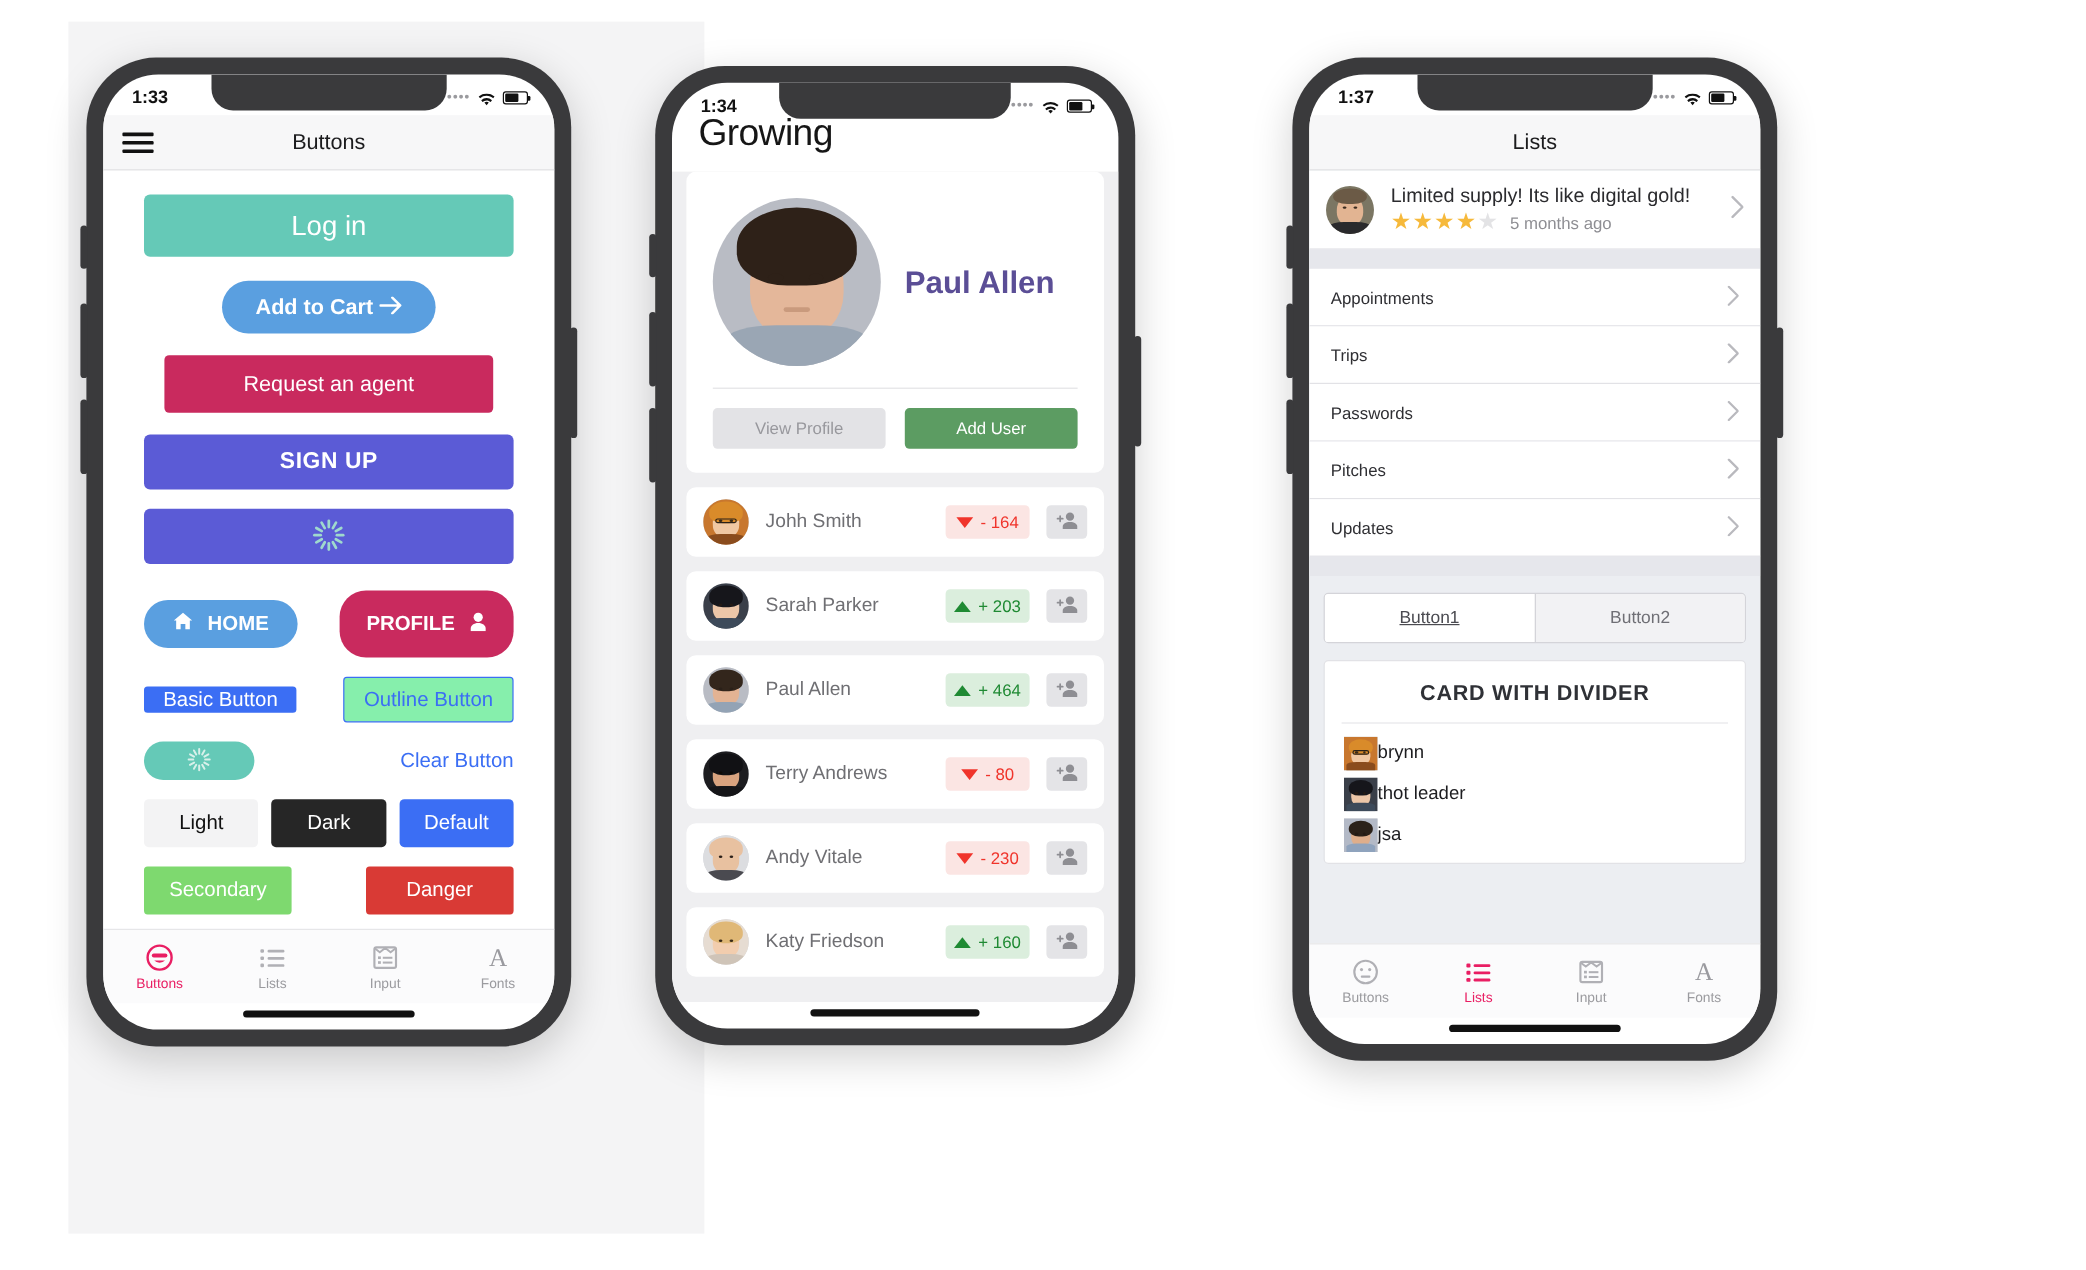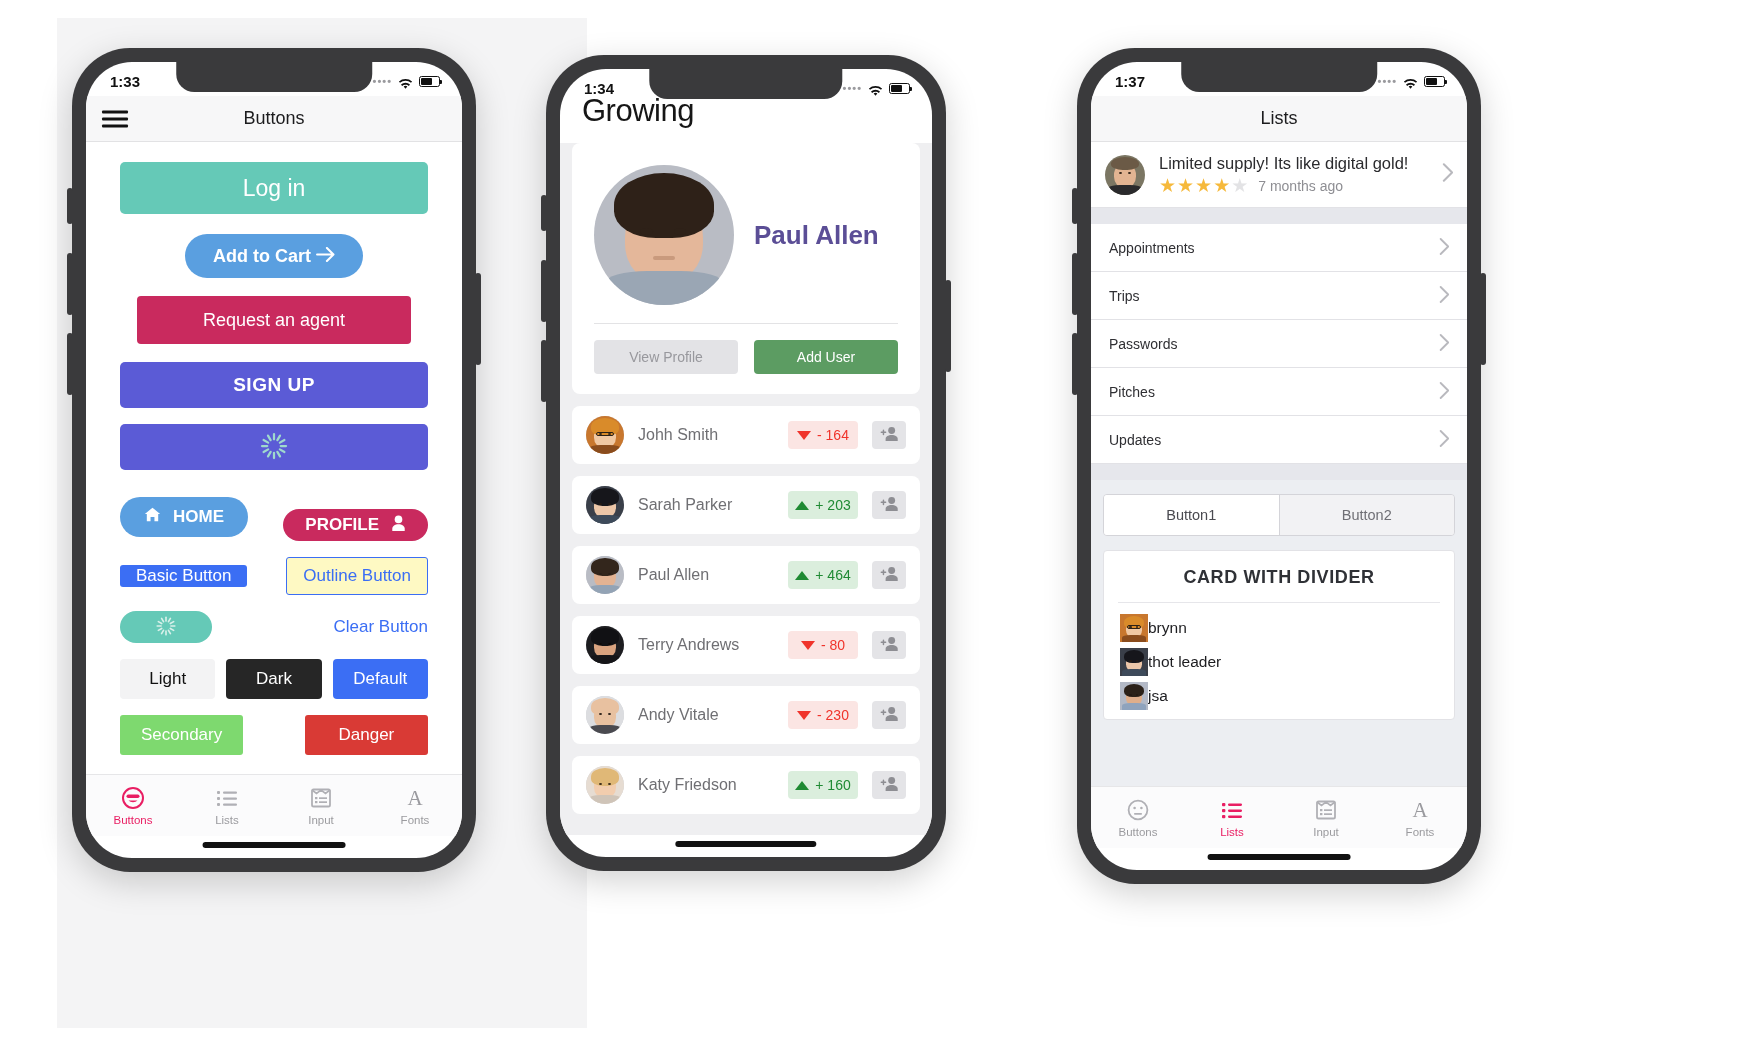--- a/index.html
+++ b/index.html
@@ -99,23 +99,23 @@
     padding: 20px 34px 0 34px; background:#fff; overflow:hidden;
   }
   .btn { border:none; cursor:pointer; font-family:inherit; display:flex; align-items:center; justify-content:center; }
   .b-login { width:100%; height:52px; background:#65c9b7; color:#fff; font-size:23px; border-radius:5px; margin-bottom:20px; }
   .b-cart { display:block; margin:0 auto 18px auto; height:44px; padding:0 28px; background:#5a9fe0; color:#fff; font-size:18px; font-weight:bold; border-radius:24px; gap:12px; }
   .b-agent { width:89%; margin:0 auto 18px auto; height:48px; background:#c92a5e; color:#fff; font-size:18px; border-radius:4px; }
   .b-signup { width:100%; height:46px; background:#5b5bd6; color:#fff; font-size:19px; font-weight:bold; border-radius:5px; margin-bottom:16px; letter-spacing:.5px;}
   .b-loading { width:100%; height:46px; background:#5b5bd6; border-radius:5px; margin-bottom:22px; }
   .row2 { display:flex; justify-content:space-between; align-items:center; margin-bottom:16px; }
   .b-home { height:40px; padding:0 24px; background:#5a9fe0; color:#fff; font-size:17px; font-weight:bold; border-radius:22px; gap:12px;}
-  .b-profile { height:32px; padding:0 22px; background:#c92a5e; color:#fff; font-size:17px; font-weight:bold; border-radius:22px; gap:12px;margin-top:17px;}
+  .b-profile { height:56px; padding:0 22px; background:#c92a5e; color:#fff; font-size:17px; font-weight:bold; border-radius:22px; gap:12px;}
   .b-basic { height:22px; padding:0 16px; background:#3b6ef4; color:#fff; font-size:17px; border-radius:3px; }
-  .b-outline { height:38px; padding:0 16px; background:#fef9c3; color:#3b6ef4; font-size:17px; border-radius:3px; border:1px solid #3b6ef4; }
+  .b-outline { height:38px; padding:0 16px; background:#86efac; color:#3b6ef4; font-size:17px; border-radius:3px; border:1px solid #3b6ef4; }
   .b-spin { height:32px; width:92px; background:#65c9b7; border-radius:18px; }
   .b-clear { background:transparent; color:#3b6ef4; font-size:17px; border:none; }
   .row3 { display:flex; justify-content:space-between; align-items:center; margin-bottom:16px; }
   .b-light { height:40px; width:31%; background:#f3f3f4; color:#111; font-size:17px; border-radius:4px;}
   .b-dark { height:40px; width:31%; background:#262626; color:#fff; font-size:17px; border-radius:4px;}
   .b-default { height:40px; width:31%; background:#3b6ef4; color:#fff; font-size:17px; border-radius:4px;}
   .b-secondary { height:40px; width:40%; background:#7ed96f; color:#fff; font-size:17px; border-radius:3px;}
   .b-danger { height:40px; width:40%; background:#d93a35; color:#fff; font-size:17px; border-radius:3px;}
   .spinner { display:block; }
 
@@ -161,21 +161,21 @@
   .star{font-size:19px;line-height:1;color:#e3e3e5;}
   .star.on{color:#f6b93b;}
   .rev-time{font-size:14px;color:#8e8e93;}
   .chev{color:#b9b9be;font-size:22px;line-height:1;}
   .gap{height:16px;background:#e6e7ec;}
   .lrow{background:#fff;height:48px;display:flex;align-items:center;padding:0 18px;border-bottom:1px solid #e2e2e6;cursor:pointer;}
   .lrow .ltext{flex:1;font-size:14px;color:#2f2f33;}
   .segwrap{padding:14px 12px 10px 12px;}
   .seg{display:flex;border:1px solid #d4d4d9;border-radius:4px;overflow:hidden;background:#f2f2f4;}
   .segbtn{flex:1;height:40px;background:#f2f2f4;color:#6f6f75;font-size:14.5px;border:none;cursor:pointer;font-family:inherit;}
-  .segbtn.active{background:#fff;color:#4a4a50;}
+  .segbtn.active{background:#fff;color:#4a4a50;text-decoration:underline;}
   .segbtn+.segbtn{border-left:1px solid #d4d4d9;}
   .dcard{margin:4px 12px 0 12px;background:#fff;border-radius:4px;border:1px solid #e2e2e6;padding:16px 0 6px 0;}
   .dcard-title{text-align:center;font-size:18px;font-weight:bold;color:#2f3136;letter-spacing:.6px;padding-bottom:14px;}
   .dcard-div{height:1px;background:#e6e6ea;margin:0 14px 8px 14px;}
   .drow{display:flex;align-items:center;padding:3px 16px;height:34px;}
   .dthumb{width:28px;height:28px;flex:0 0 auto;background:#c9ccd2;position:relative;overflow:hidden;}
   .dname{font-size:15.5px;color:#1d1d20;}
 
   
   .face{position:absolute;inset:0;}
@@ -621,21 +621,21 @@
           <div class="rev-main">
             <div class="rev-title">Limited supply! Its like digital gold!</div>
             <div class="rev-sub">
               <span class="stars" id="review-stars">
                   <span class="star on">★</span>
                   <span class="star on">★</span>
                   <span class="star on">★</span>
                   <span class="star on">★</span>
                   <span class="star">★</span>
                 </span>
-              <span class="rev-time">7 months ago</span>
+              <span class="rev-time">5 months ago</span>
             </div>
           </div>
           <span class="chev">
             <svg width="11" height="19" viewBox="0 0 12 20">
                 <path d="M2 1l9 9-9 9" stroke="#b9b9be" stroke-width="2.2" fill="none" stroke-linecap="round" stroke-linejoin="round"></path>
               </svg>
           </span>
         </div>
 
         <div class="gap"></div>

